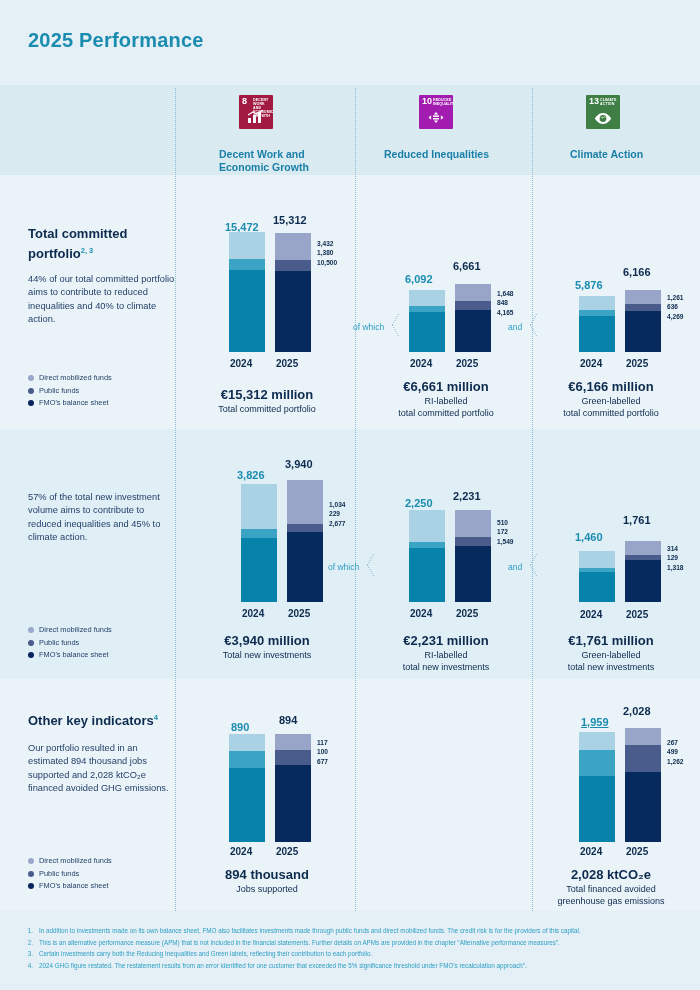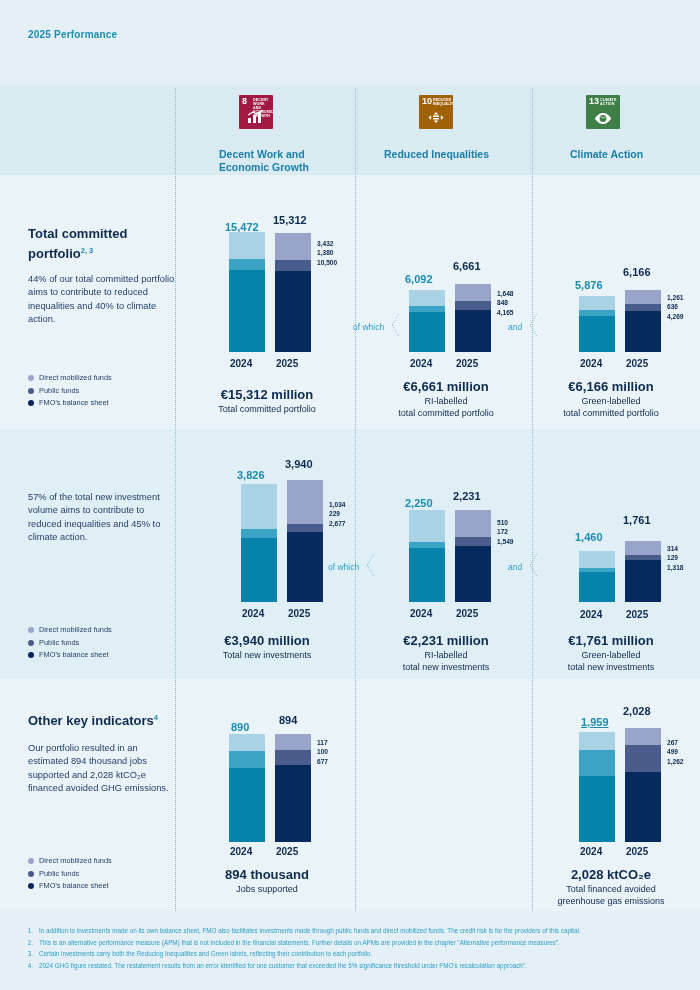--- a/index.html
+++ b/index.html
@@ -16,39 +16,39 @@
   
   .band{position:absolute;left:0;width:700px;}
   .band-title{top:0;height:85px;background:#e4f0f6;}
   .band-head{top:85px;height:90px;background:#d9eaf1;}
   .band-s1{top:175px;height:254px;background:#eaf4f8;}
   .band-s2{top:429px;height:250px;background:#e0eff5;}
   .band-s3{top:679px;height:232px;background:#eaf4f8;}
   .band-foot{top:911px;height:79px;background:#e4f0f6;}
 
   
-  .title-sm{position:absolute;left:28px;top:29px;font-size:10px;font-weight:bold;
+  .title-sm{position:absolute;left:28px;top:29px;font-size:20px;font-weight:bold;
             color:#1a8cb0;letter-spacing:.2px;}
   .title-lg{position:absolute;left:28px;top:56px;font-size:14.5px;font-weight:bold;
             color:#0d2a4f;letter-spacing:.1px;}
   .title-lg sup{font-size:8px;font-weight:bold;}
 
   
   .vdot{position:absolute;width:0;border-left:1px dotted #8fbcd4;}
 
   
   .sdg{position:absolute;width:34px;height:34px;border-radius:1px;
        color:#fff;overflow:hidden;}
   .sdg .num{position:absolute;left:3px;top:2px;font-size:9px;font-weight:bold;line-height:9px;}
   .sdg .lbl{position:absolute;left:14px;top:3px;font-size:3.6px;font-weight:bold;
             line-height:4.1px;width:19px;letter-spacing:.1px;}
   .sdg .glyph{position:absolute;left:0;right:0;bottom:2px;text-align:center;
               font-size:15px;line-height:15px;}
   .sdg-8{background:#a21942;}
-  .sdg-10{background:#a16207;}
+  .sdg-10{background:#a21caf;}
   .sdg-13{background:#3f7e44;}
 
   .coltitle{position:absolute;font-size:10.5px;font-weight:bold;color:#1a7fa8;
             line-height:13px;}
 
   
   .sec-h{position:absolute;font-size:13px;font-weight:bold;color:#0d2a4f;line-height:17px;}
   .sec-h sup{font-size:7.5px;color:#1a8cb0;}
   .sec-p{position:absolute;font-size:9.3px;color:#25406b;line-height:13.4px;width:150px;}
 

